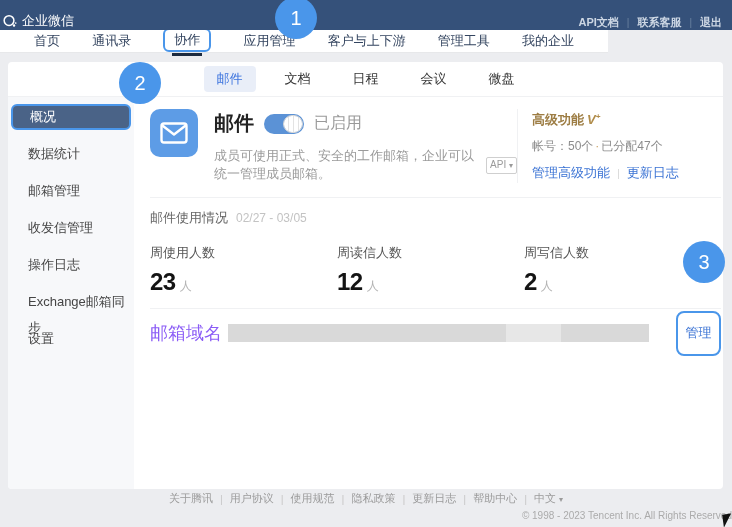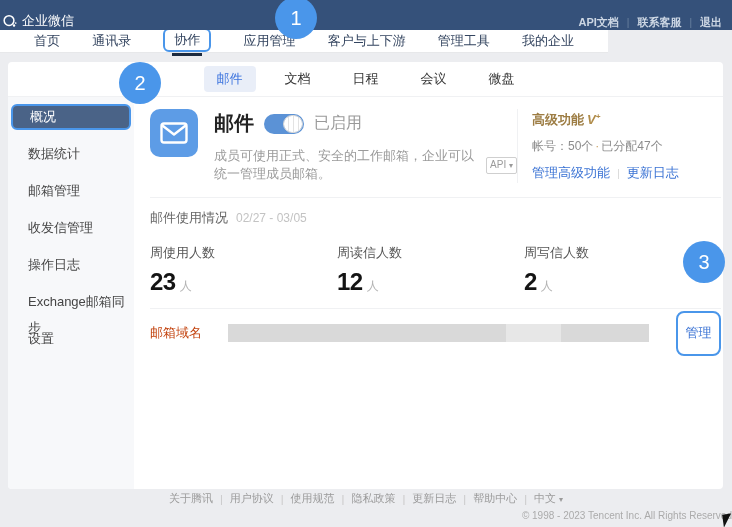--- a/index.html
+++ b/index.html
@@ -111,21 +111,21 @@
   .usage-date { font-size:12px; color:#c3c3c3; }
   .stats-row { display:flex; margin-top:17px; }
   .stat { width:187px; }
   .stat-label { font-size:13px; color:#555; }
   .stat-value-row { margin-top:6px; display:flex; align-items:baseline; gap:4px; }
   .stat-value { font-size:24px; font-weight:bold; color:#141414; letter-spacing:-0.5px; }
   .stat-unit { font-size:12px; color:#b5b5b5; }
 
   
   .domain-row { display:flex; align-items:center; height:48px; }
-  .domain-label { font-size:13px; color:#c2410c; width:78px; flex:none; }
+  .domain-label { font-size:18px; color:#8b5cf6; width:78px; flex:none; }
   .domain-bar { flex:1; height:18px; background:#d9d9d9; position:relative; margin-right:27px; }
   .domain-bar .lighter { position:absolute; left:66%; top:0; width:13%; height:100%; background:#e7e7e7; }
   .manage-box {
     width:45px; height:45px; border:2px solid #4a96ea; border-radius:8px;
     display:flex; align-items:center; justify-content:center; flex:none;
     background:#fff;
   }
   .manage-link { font-size:13px; color:#3b73d4; cursor:pointer; }
 
   

